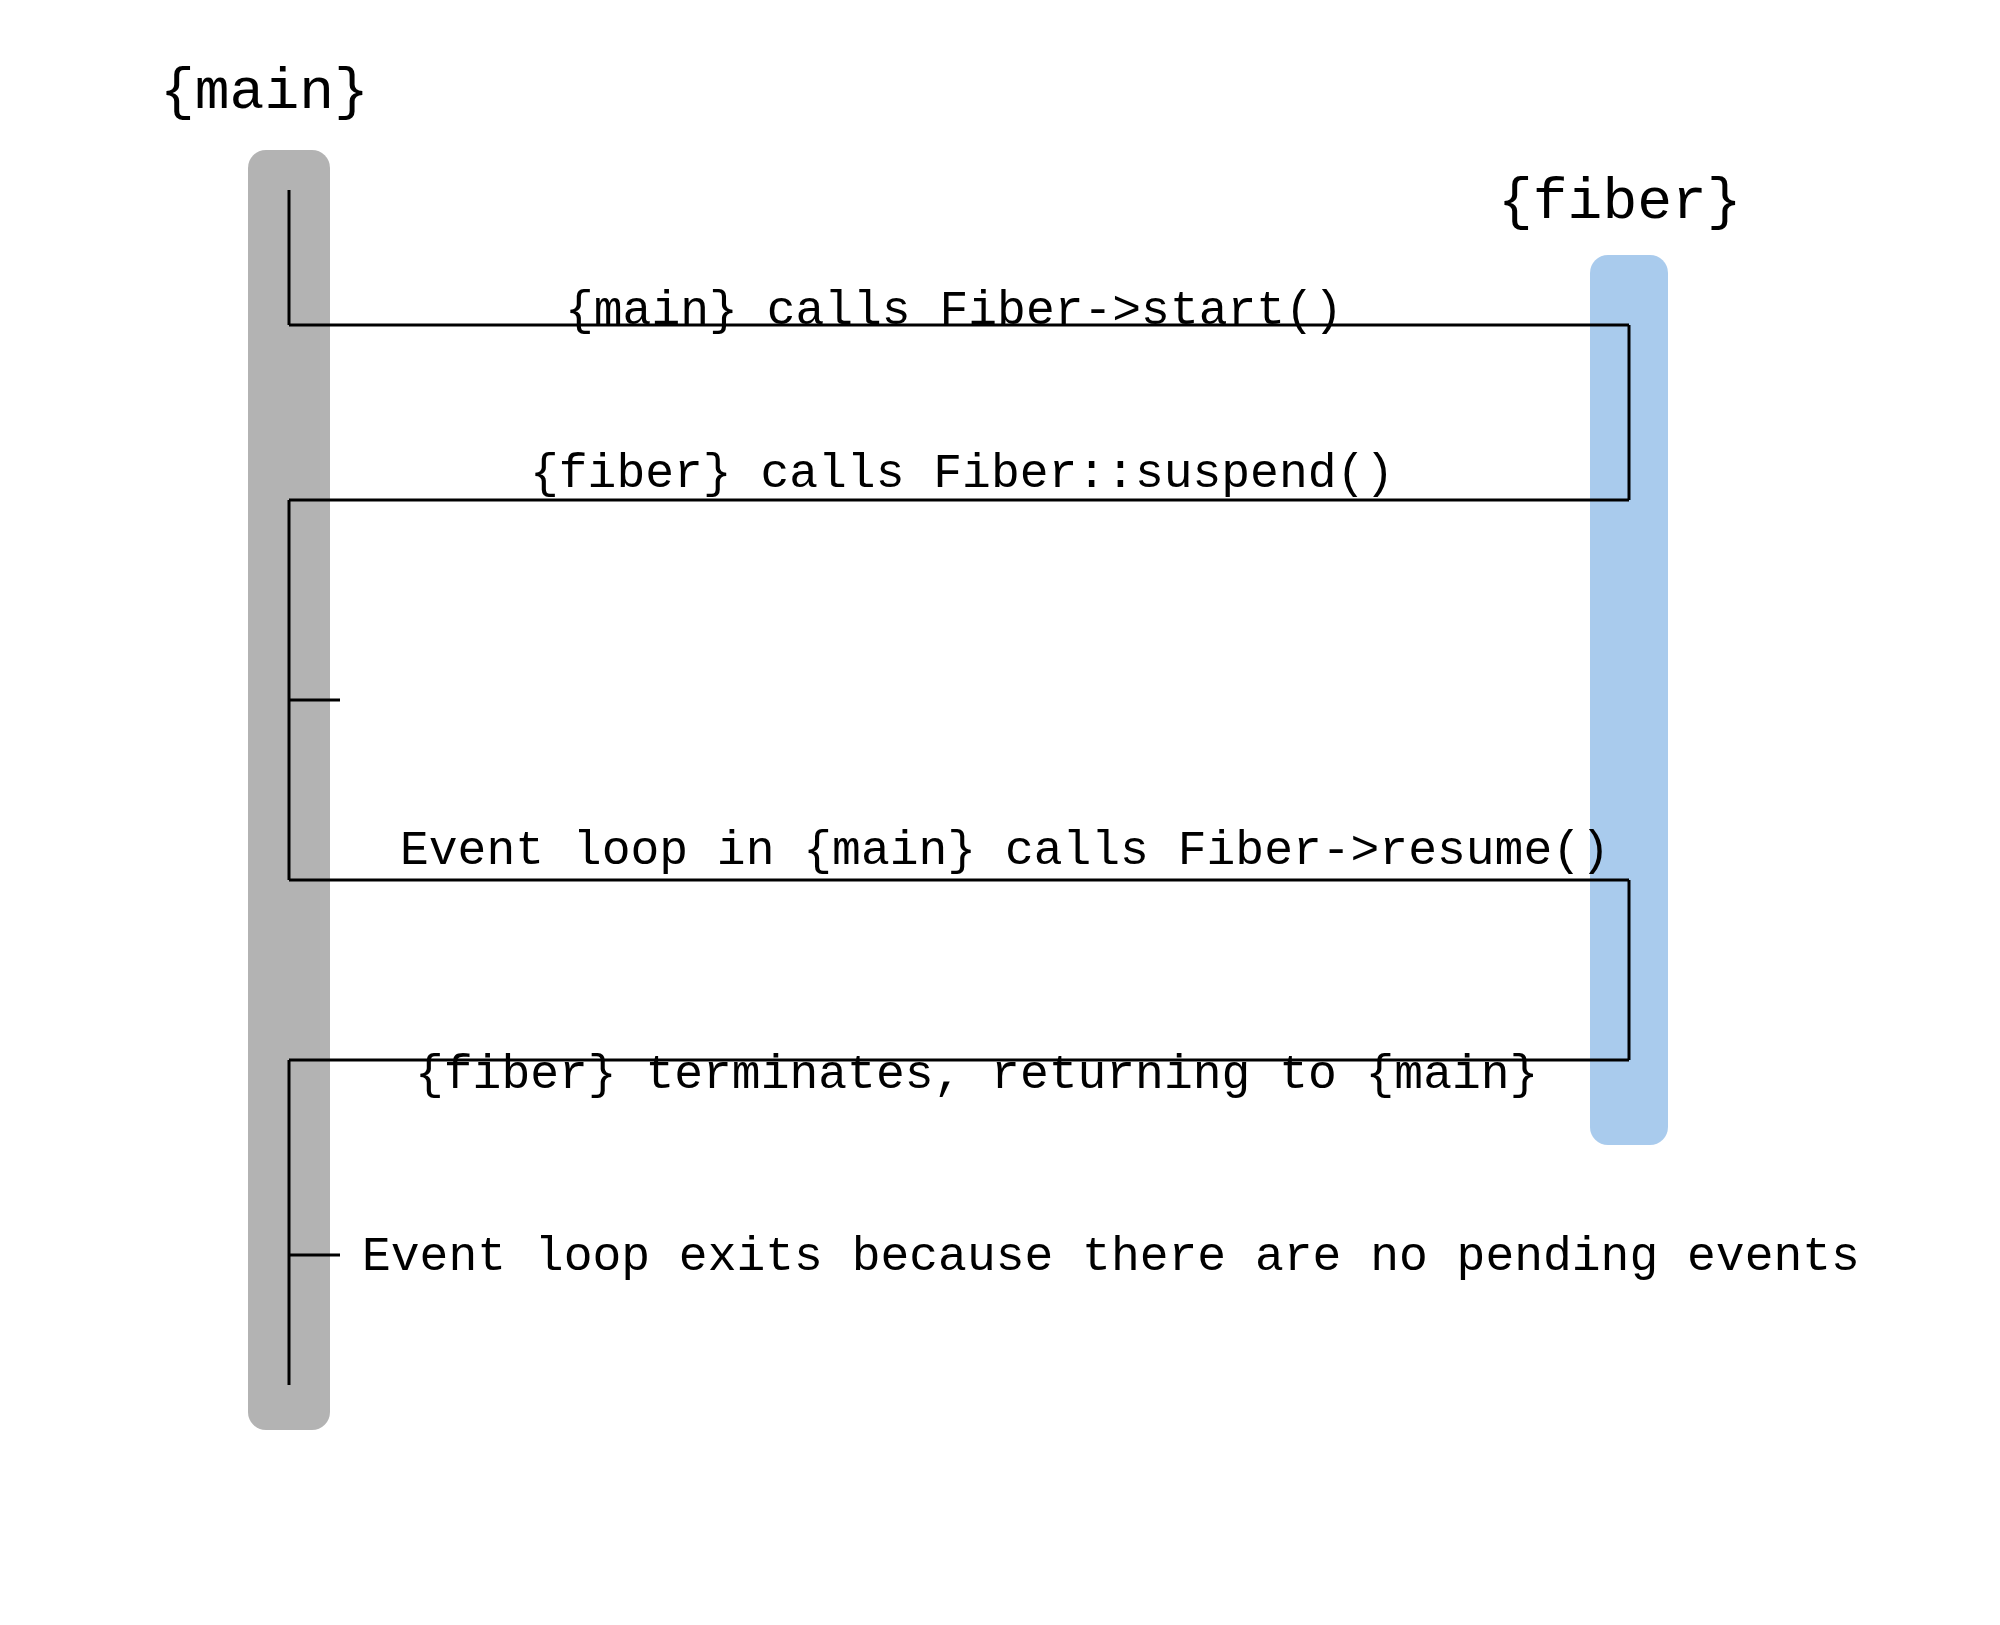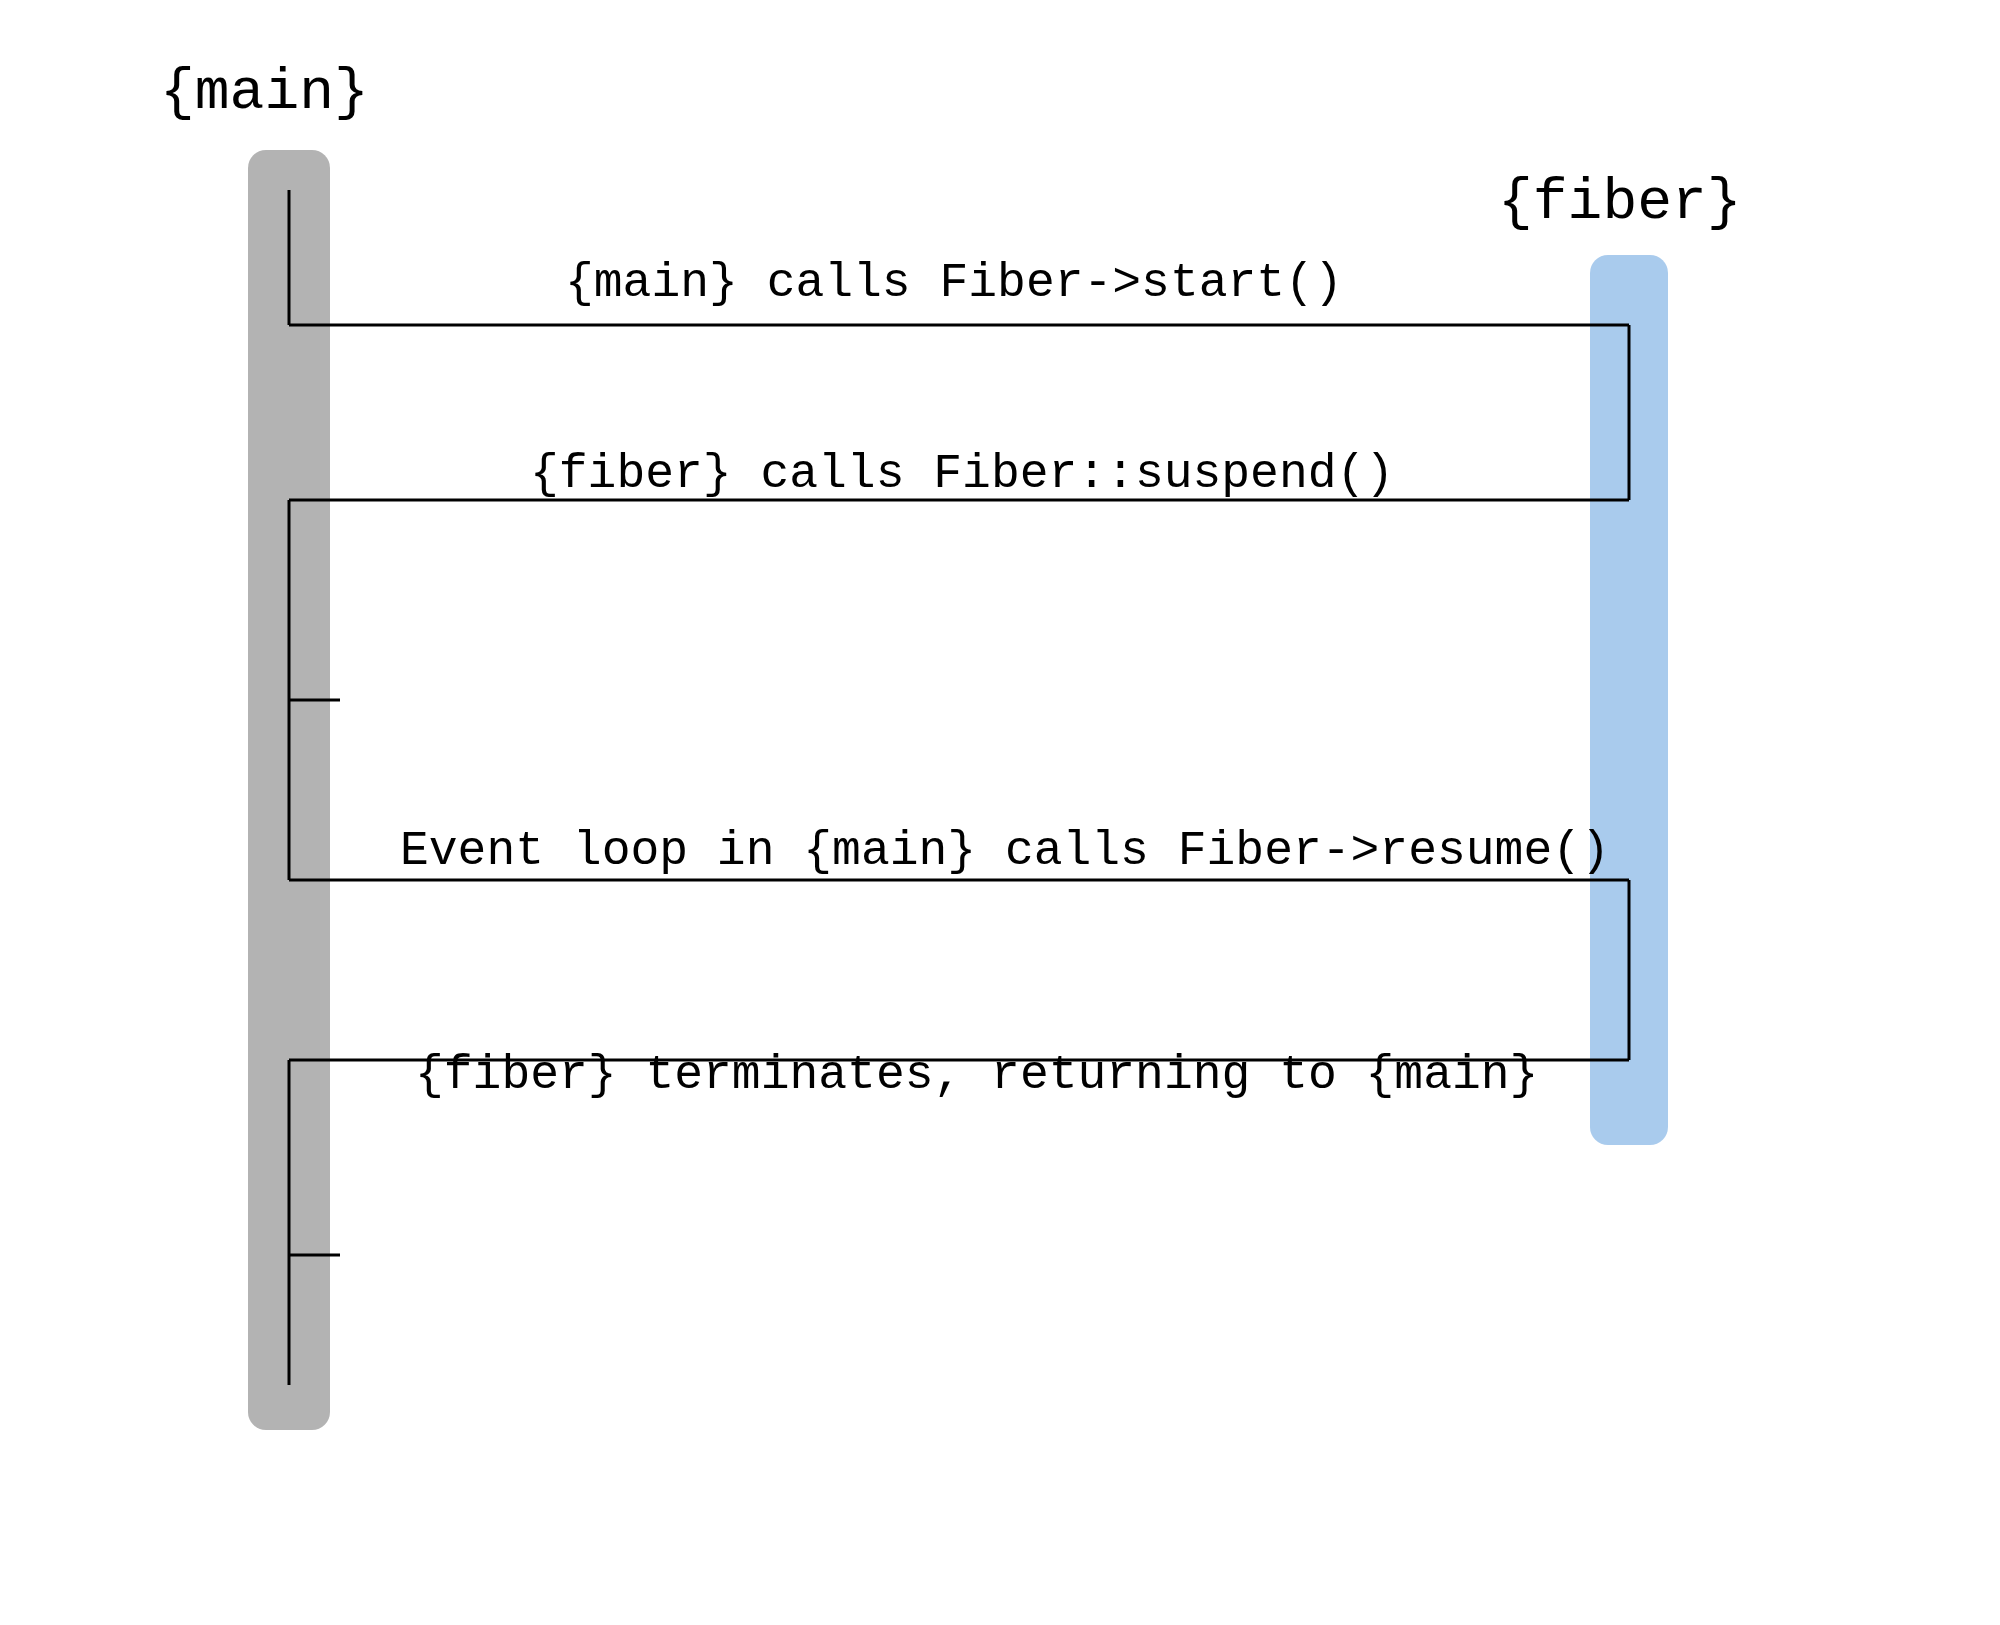--- a/index.html
+++ b/index.html
@@ -93,19 +93,20 @@
 
     <line x1="289" y1="1060" x2="1629" y2="1060" stroke="#000" stroke-width="3"></line>
 
     <line x1="289" y1="1060" x2="289" y2="1255" stroke="#000" stroke-width="3"></line>
 
     <line x1="289" y1="1255" x2="340" y2="1255" stroke="#000" stroke-width="3"></line>
 
     <line x1="289" y1="1255" x2="289" y2="1385" stroke="#000" stroke-width="3"></line>
   </svg>
 
-  <div class="label" style="left:565px; top:256px;">{main} calls Fiber-&gt;start()</div>
+  <div class="label" style="left:565px; top:284px;">{main} calls Fiber-&gt;start()</div>
   <div class="label" style="left:530px; top:447px;">{fiber} calls Fiber::suspend()</div>
   <div class="label" style="left:400px; top:824px;text-align:center;">Event loop in {main} calls Fiber-&gt;resume()</div>
   <div class="label" style="left:415px; top:1048px;">{fiber} terminates, returning to {main}</div>
+  <div class="label" style="left:362px; top:1230px;">Event loop exits because there are no pending events</div>
 
 
 </div>
 
 </body></html>

